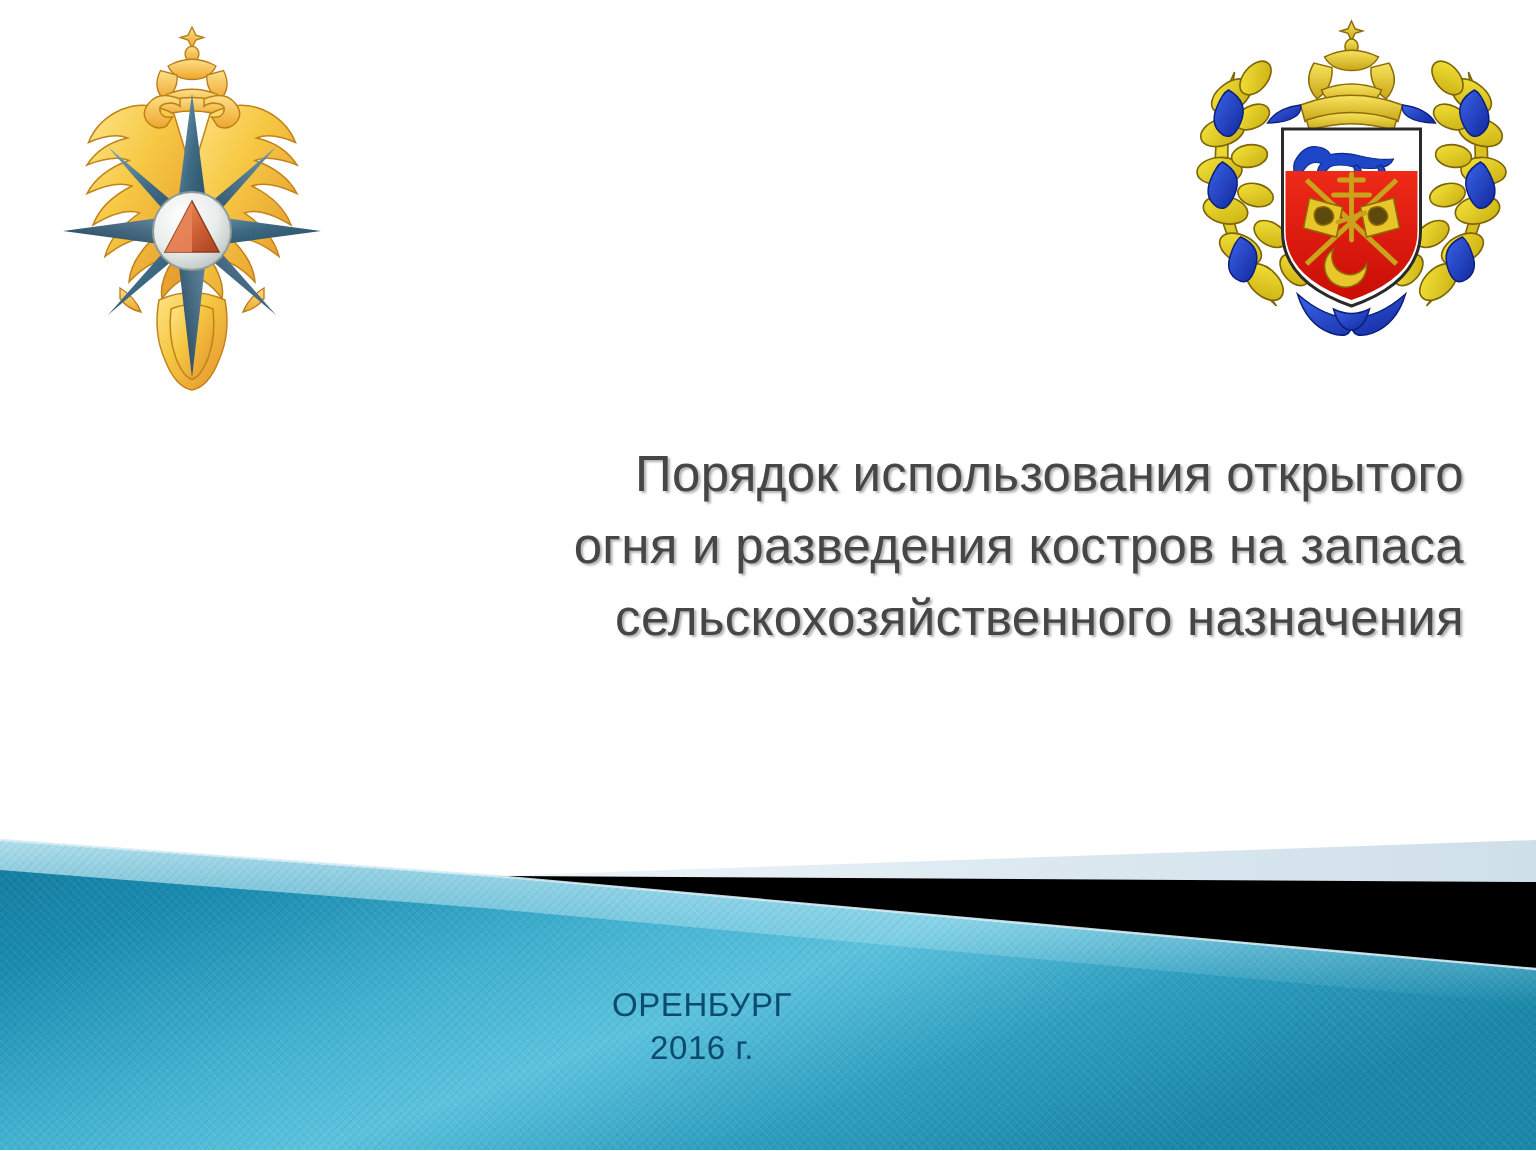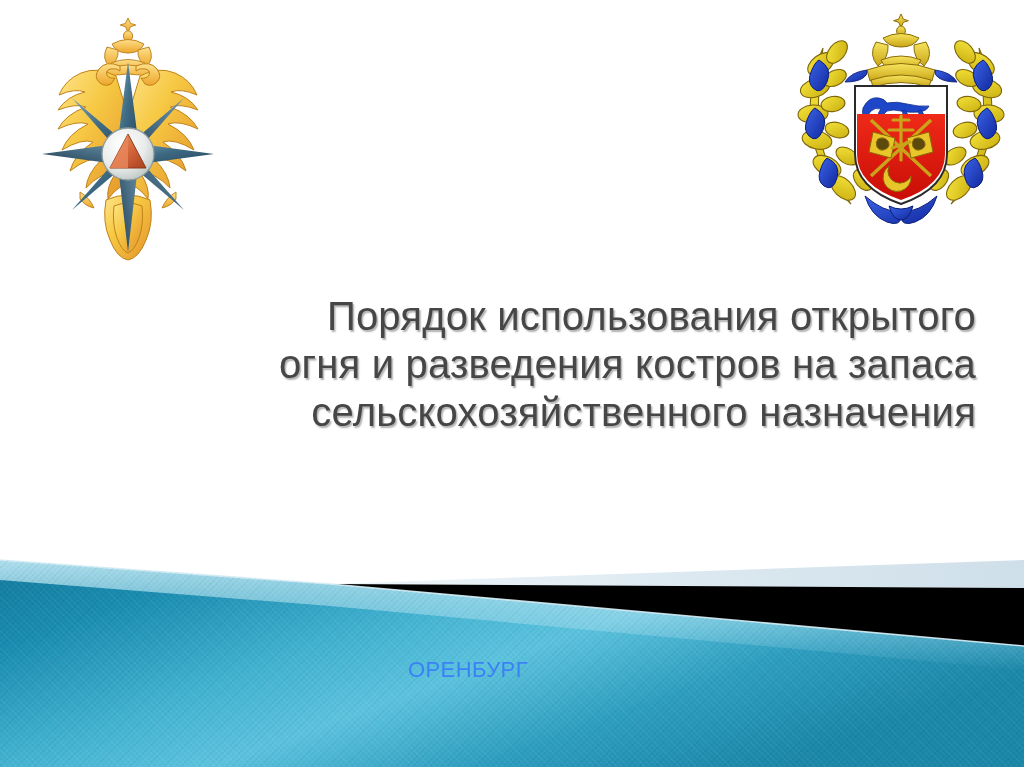--- a/index.html
+++ b/index.html
@@ -40,21 +40,21 @@
 
   
   .title-block {
     position: absolute;
     left: 110px;
     top: 292px;
     width: 866px;
     text-align: right;
   }
   .title-line {
-    font-size: 40px;
+    font-size: 34px;
     line-height: 48px;
     font-weight: 400;
     color: #464646;
     letter-spacing: 0.2px;
     text-shadow: 1.5px 1.5px 1.6px rgba(150,150,150,0.75);
     white-space: nowrap;
   }
 
   
   .bands {
@@ -81,21 +81,21 @@
     clip-path: polygon(0 40px, 330px 64px, 1024px 126px, 1024px 247px, 0 247px);
   }
 
   
   .footer {
     position: absolute;
     left: 0;
     top: 655px;
     width: 936px;
     text-align: center;
-    color: #3b82f6;
+    color: #0c4a6e;
   }
   .footer-line {
     font-size: 22px;
     line-height: 29px;
     font-weight: 400;
     letter-spacing: 0.4px;
   }
 </style>
 </head>
 <body>
@@ -336,15 +336,16 @@
 
       <polygon points="0,40 330,64 1024,126 1024,150 330,86 0,60" fill="url(#tealEdge)"></polygon>
 
       <polyline points="0,40 330,64 1024,126" fill="none" stroke="#d8eef6" stroke-width="1.6" opacity="0.9"></polyline>
     </svg>
   </div>
   <div class="texture"></div>
 
   <div class="footer">
     <div class="footer-line">ОРЕНБУРГ</div>
+    <div class="footer-line">2016 г.</div>
   </div>
 
 </div>
 
 </body></html>

